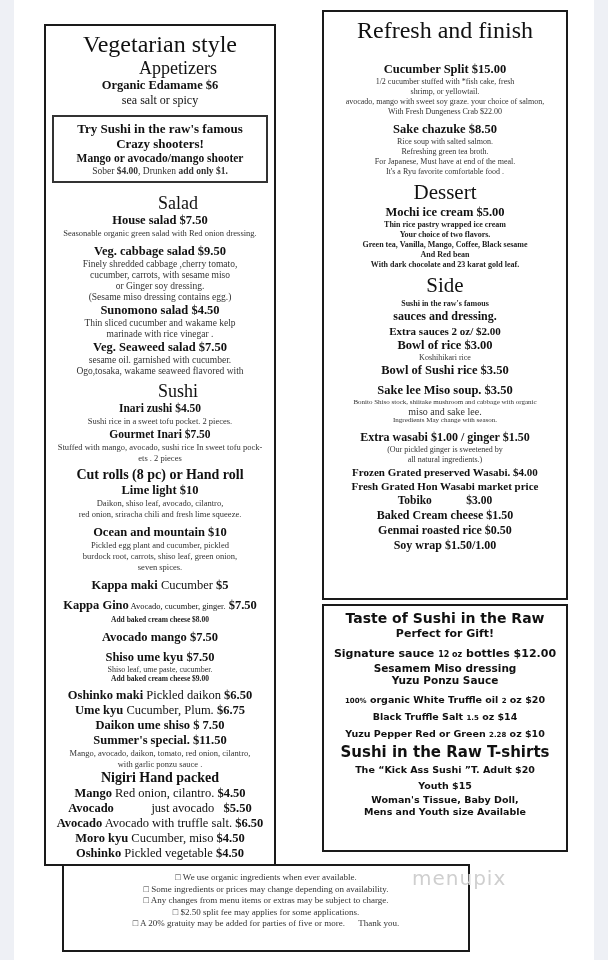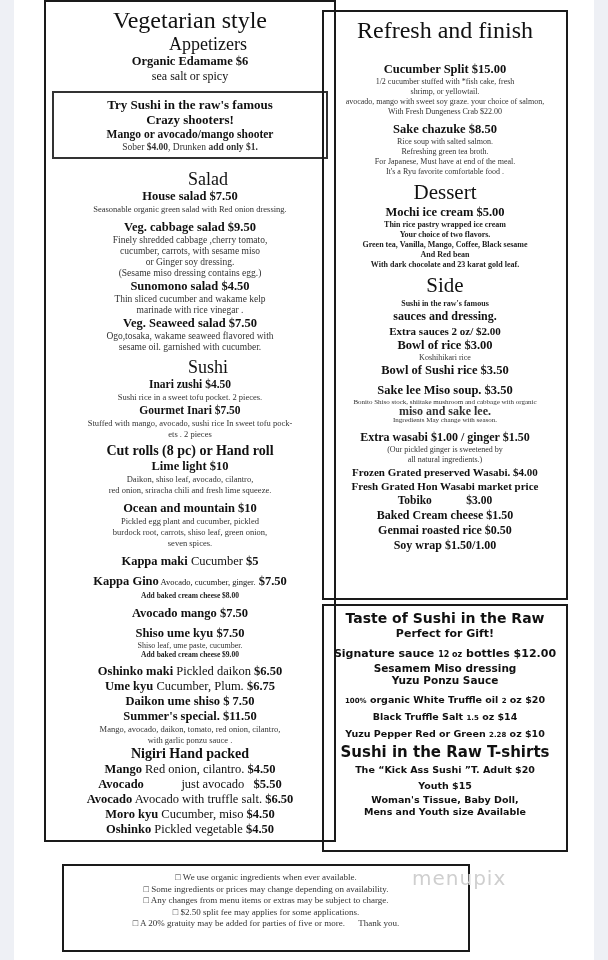--- a/index.html
+++ b/index.html
@@ -9,21 +9,21 @@
     font-family:"Liberation Serif","DejaVu Serif",serif; color:#111;
   }
   .page {
     position:absolute; left:14px; top:0; width:580px; height:960px;
     background:#ffffff;
   }
   .box {
     position:absolute; border:2px solid #1a1a1a; box-sizing:border-box;
     text-align:center;
   }
-  #left-col { left:44px; top:0; width:292px; height:842px; }
+  #left-col { left:44px; top:24px; width:232px; height:842px; }
   #right-col { left:322px; top:10px; width:246px; height:590px; border-width:2px; }
   #gift-box { left:322px; top:604px; width:246px; height:248px; }
   #notes-box { left:62px; top:864px; width:408px; height:88px; border-width:2px; }
   #shooter-box {
     position:relative; margin:8px 6px 10px; border:2px solid #333;
     padding:4px 2px 4px;
   }
   .h1 { font-size:24px; line-height:28px; font-weight:normal; margin-top:4px; }
   .h2 { font-size:18px; line-height:20px;padding-left:36px; }
   .item { font-size:12.5px; font-weight:bold; line-height:15px; }
@@ -70,22 +70,22 @@
   <div class="sp"></div>
   <div class="item">Veg. cabbage salad  $9.50</div>
   <div class="desc">Finely shredded cabbage ,cherry tomato,</div>
   <div class="desc">cucumber, carrots, with sesame miso</div>
   <div class="desc">or Ginger soy dressing.</div>
   <div class="desc">(Sesame miso dressing  contains egg.)</div>
   <div class="item">Sunomono salad $4.50</div>
   <div class="desc">Thin sliced cucumber and wakame kelp</div>
   <div class="desc">marinade with  rice vinegar .</div>
   <div class="item">Veg. Seaweed salad $7.50</div>
+  <div class="desc">sesame oil. garnished with cucumber.</div>
   <div class="desc">Ogo,tosaka, wakame seaweed flavored with</div>
-  <div class="desc">sesame oil. garnished with cucumber.</div>
 
   <div class="h2" style="margin-top:4px;">Sushi</div>
   <div class="item" style="font-size:11.5px;">Inari zushi  $4.50</div>
   <div class="desc" style="font-size:8.5px;">Sushi rice in a sweet tofu pocket. 2 pieces.</div>
   <div class="item" style="font-size:11.5px;">Gourmet Inari $7.50</div>
   <div class="desc" style="font-size:8.5px;">Stuffed with mango, avocado, sushi rice In  sweet tofu pock-</div>
   <div class="desc" style="font-size:8.5px;">ets . 2 pieces</div>
   <div class="itemL" style="font-size:14px;margin-top:3px;">Cut rolls (8 pc) or Hand roll</div>
   <div class="item">Lime light $10</div>
   <div class="desc" style="font-size:8.5px;">Daikon, shiso leaf, avocado, cilantro,</div>
@@ -147,21 +147,21 @@
   <div class="h1" style="font-size:21px;line-height:26px;margin-top:2px;">Side</div>
   <div class="descb" style="font-size:8px;line-height:11px;">Sushi in the raw's famous</div>
   <div class="item" style="font-size:12px;">sauces and dressing.</div>
   <div class="item" style="font-size:11px;line-height:14px;">Extra sauces  2 oz/ $2.00</div>
   <div class="item" style="font-size:12.5px;">Bowl of rice   $3.00</div>
   <div class="desc" style="font-size:8px;line-height:10px;">Koshihikari rice</div>
   <div class="item" style="font-size:12.5px;">Bowl of Sushi rice  $3.50</div>
   <div class="sp"></div>
   <div class="item">Sake lee Miso soup.    $3.50</div>
   <div class="desc" style="font-size:7px;line-height:9px;">Bonito Shiso stock, shiitake mushroom and cabbage with organic</div>
-  <div class="desc" style="font-size:12px;line-height:9px;font-weight:bold;">miso and sake lee.</div>
+  <div class="desc" style="font-size:10px;line-height:9px;">miso and sake lee.</div>
   <div class="desc" style="font-size:7px;line-height:9px;">Ingredients May change with season.</div>
   <div class="sp"></div>
   <div class="item" style="font-size:12px;">Extra wasabi  $1.00   / ginger    $1.50</div>
   <div class="desc" style="font-size:8px;line-height:10px;">(Our pickled ginger is sweetened by</div>
   <div class="desc" style="font-size:8px;line-height:10px;">all natural ingredients.)</div>
   <div class="item" style="font-size:11px;line-height:14px;">Frozen Grated preserved Wasabi.    $4.00</div>
   <div class="item" style="font-size:11px;line-height:14px;">Fresh Grated Hon Wasabi    market price</div>
   <div class="item" style="font-size:11.5px;white-space:pre;">Tobiko            $3.00</div>
   <div class="item" style="font-size:12px;">Baked Cream cheese   $1.50</div>
   <div class="item" style="font-size:12px;">Genmai roasted rice  $0.50</div>

